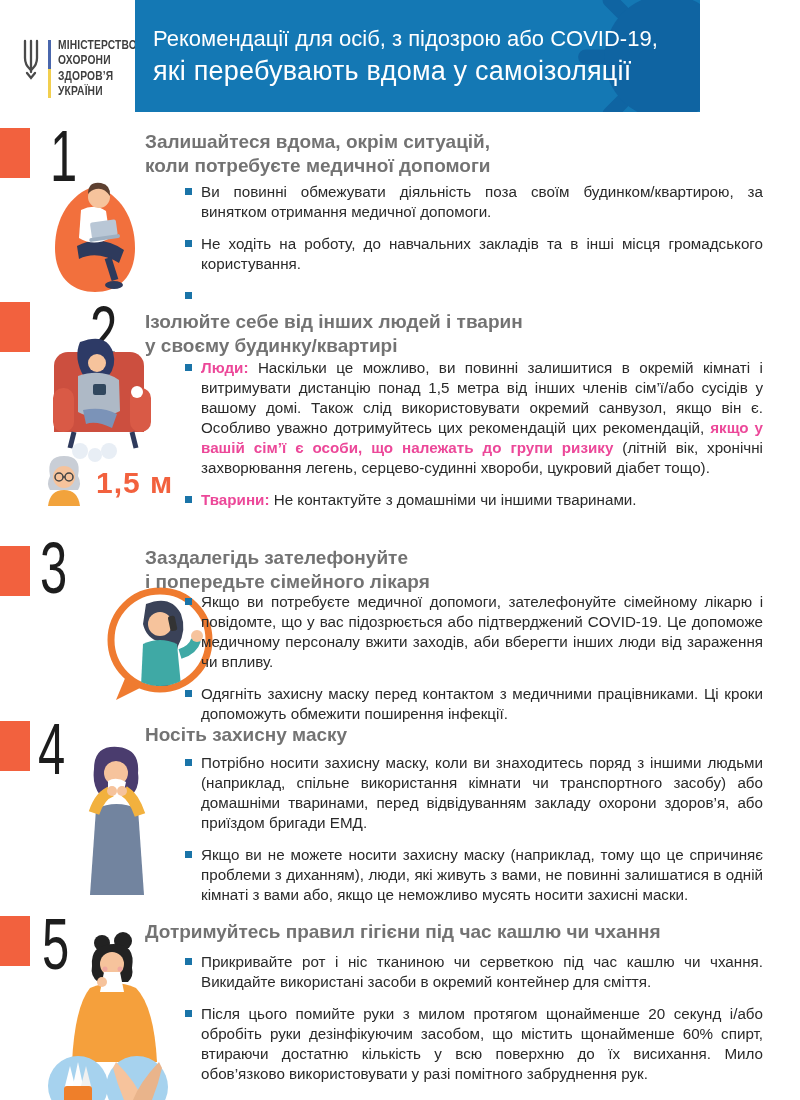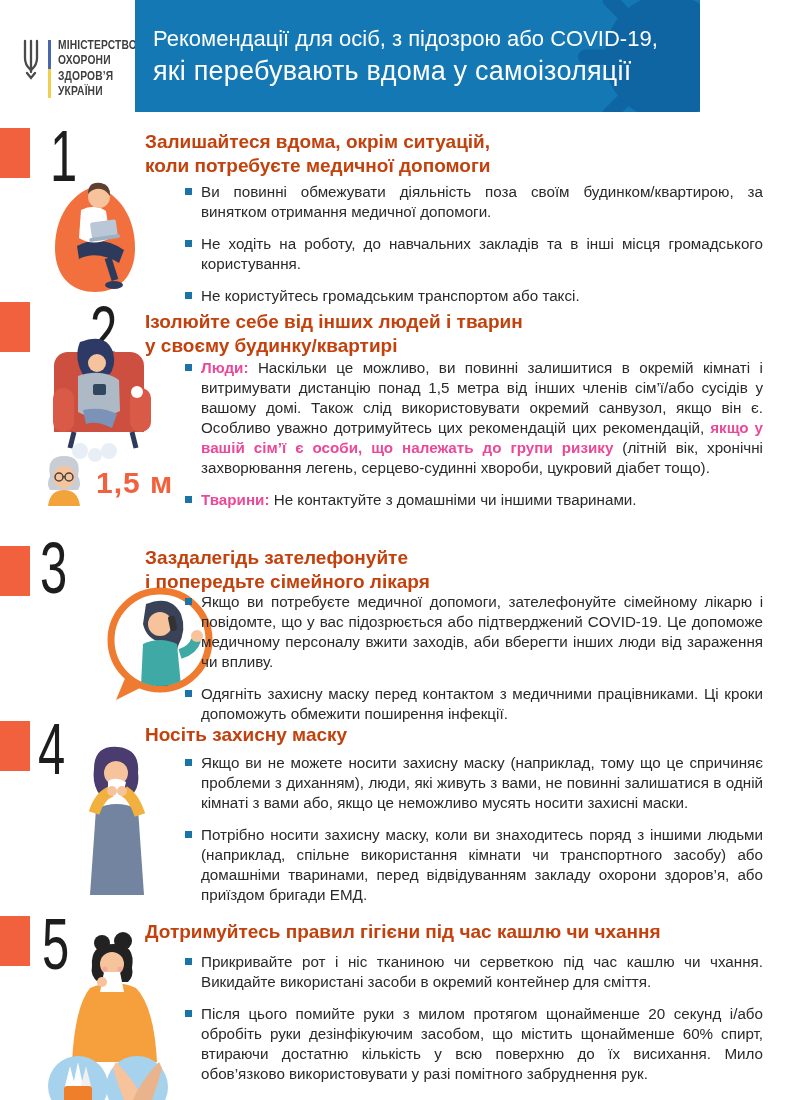--- a/index.html
+++ b/index.html
@@ -17,21 +17,21 @@
   .hdr-blue{position:absolute;left:135px;top:0;width:565px;height:112px;background:#1478b4;overflow:hidden;}
   .virus{position:absolute;right:-62px;top:-38px;}
   .title1{position:absolute;left:18px;top:26px;font-size:22px;font-weight:400;color:#fff;white-space:nowrap;}
   .title2{position:absolute;left:18px;top:56px;font-size:27px;font-weight:normal;color:#fff;white-space:nowrap;letter-spacing:.2px;}
 
   
   .sec{position:absolute;left:0;width:800px;}
   .bar{position:absolute;left:0;width:30px;height:50px;background:#f2613e;}
   .num{position:absolute;font-size:72px;font-weight:400;color:#1d1d1d;line-height:1;
        transform:scaleX(.68);transform-origin:left top;}
-  .shead{position:absolute;left:145px;margin:0;font-size:19px;font-weight:bold;color:#c2410c;
+  .shead{position:absolute;left:145px;margin:0;font-size:19px;font-weight:bold;color:#737373;
          line-height:1.28;white-space:pre-line;}
   .bullets{position:absolute;left:185px;width:578px;}
   .bullet{display:flex;margin-bottom:12px;}
   .sq{flex:none;width:7px;height:7px;background:#1a74a8;margin:6px 9px 0 0;}
   .bt{margin:0;font-size:15.2px;line-height:1.32;color:#2a2a2a;text-align:justify;}
   .bt b{color:#ec4899;}
   .illo{position:absolute;}
   .dist{position:absolute;font-size:30px;font-weight:bold;color:#f2613e;letter-spacing:1px;}
 </style>
 </head>
@@ -102,21 +102,20 @@
       <div class="bullet">
         <span class="sq"></span>
         <p class="bt">Ви повинні обмежувати діяльність поза своїм будинком/квартирою, за винятком отримання медичної допомоги.</p>
       </div>
       <div class="bullet">
         <span class="sq"></span>
         <p class="bt">Не ходіть на роботу, до навчальних закладів та в інші місця громадського користування.</p>
       </div>
       <div class="bullet">
         <span class="sq"></span>
-        <p class="bt">Не користуйтесь громадським транспортом або таксі.</p>
       </div>
     </div>
   </div>
 
   <div class="sec" style="top:298px;height:230px;">
     <div class="bar" style="top:4px;"></div>
     <div class="num" style="left:90px;top:-2px;">2</div>
     <svg class="illo" style="left:50px;top:34px;" width="105" height="132" viewBox="0 0 105 132">
       <path d="M18,20 h62 a14,14 0 0 1 14,14 v66 h-90 v-66 a14,14 0 0 1 14,-14 Z" fill="#cc4f3f"></path>
       <rect x="3" y="56" width="21" height="44" rx="10" fill="#d95a46"></rect>
@@ -200,25 +199,25 @@
       <path d="M12,70 Q18,52 30,48" stroke="#f2b13e" stroke-width="11" fill="none"></path>
       <path d="M58,72 Q52,54 42,48" stroke="#f2b13e" stroke-width="11" fill="none"></path>
       <path d="M26,38 Q34,33 44,39 L41,52 Q32,55 26,50 Z" fill="#ffffff"></path>
       <circle cx="30" cy="48" r="5" fill="#f6c39c"></circle>
       <circle cx="40" cy="48" r="5" fill="#f6c39c"></circle>
     </svg>
     <h2 class="shead" style="top:10px;">Носіть захисну маску</h2>
     <div class="bullets" style="top:40px;">
       <div class="bullet">
         <span class="sq"></span>
+        <p class="bt">Потрібно носити захисну маску, коли ви знаходитесь поряд з іншими людьми (наприклад, спільне використання кімнати чи транспортного засобу) або домашніми тваринами, перед відвідуванням закладу охорони здоров’я, або приїздом бригади ЕМД.</p>
+      </div>
+      <div class="bullet">
+        <span class="sq"></span>
         <p class="bt">Якщо ви не можете носити захисну маску (наприклад, тому що це спричиняє проблеми з диханням), люди, які живуть з вами, не повинні залишатися в одній кімнаті з вами або, якщо це неможливо мусять носити захисні маски.</p>
-      </div>
-      <div class="bullet">
-        <span class="sq"></span>
-        <p class="bt">Потрібно носити захисну маску, коли ви знаходитесь поряд з іншими людьми (наприклад, спільне використання кімнати чи транспортного засобу) або домашніми тваринами, перед відвідуванням закладу охорони здоров’я, або приїздом бригади ЕМД.</p>
       </div>
     </div>
   </div>
 
   <div class="sec" style="top:908px;height:192px;">
     <div class="bar" style="top:8px;"></div>
     <div class="num" style="left:42px;top:0;">5</div>
     <svg class="illo" style="left:70px;top:24px;" width="90" height="135" viewBox="0 0 90 135">
       <circle cx="32" cy="11" r="8" fill="#222222"></circle>
       <circle cx="53" cy="9" r="9" fill="#222222"></circle>

